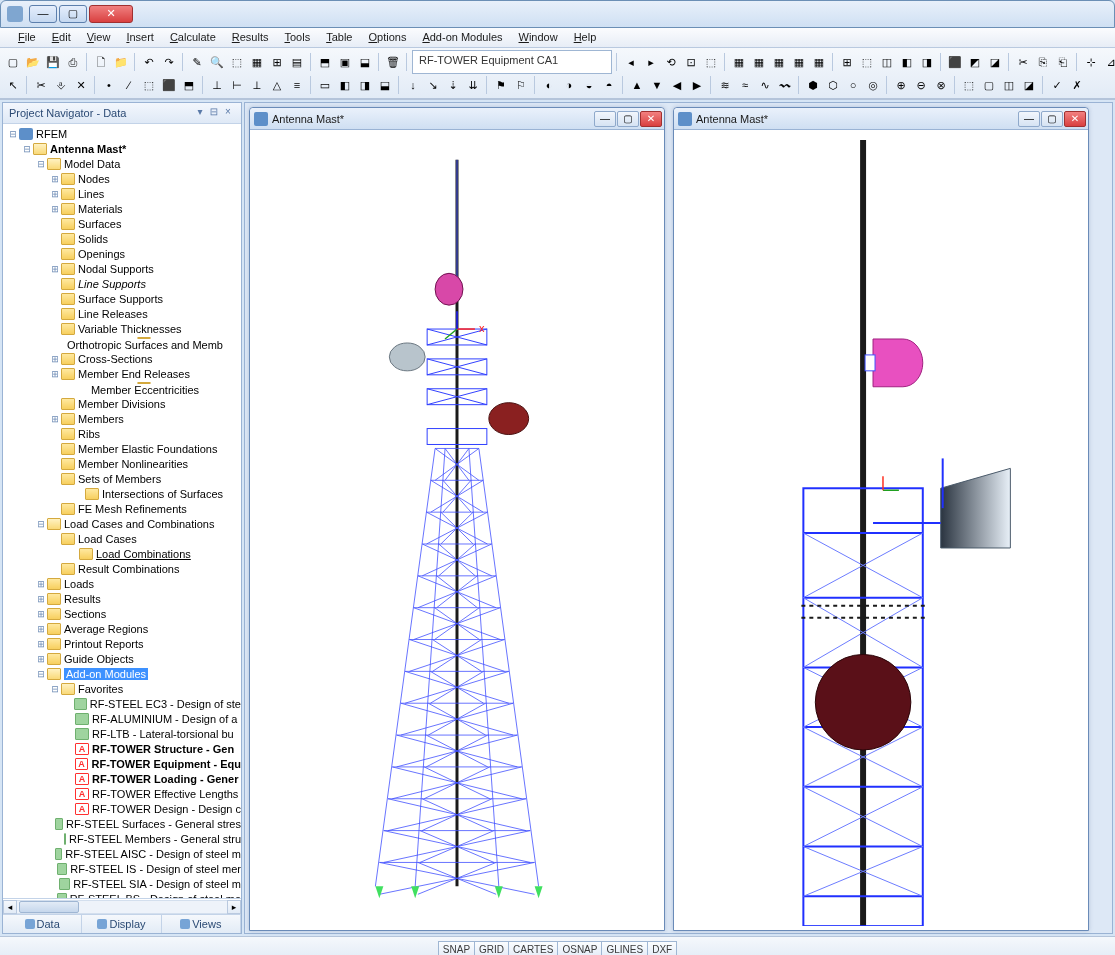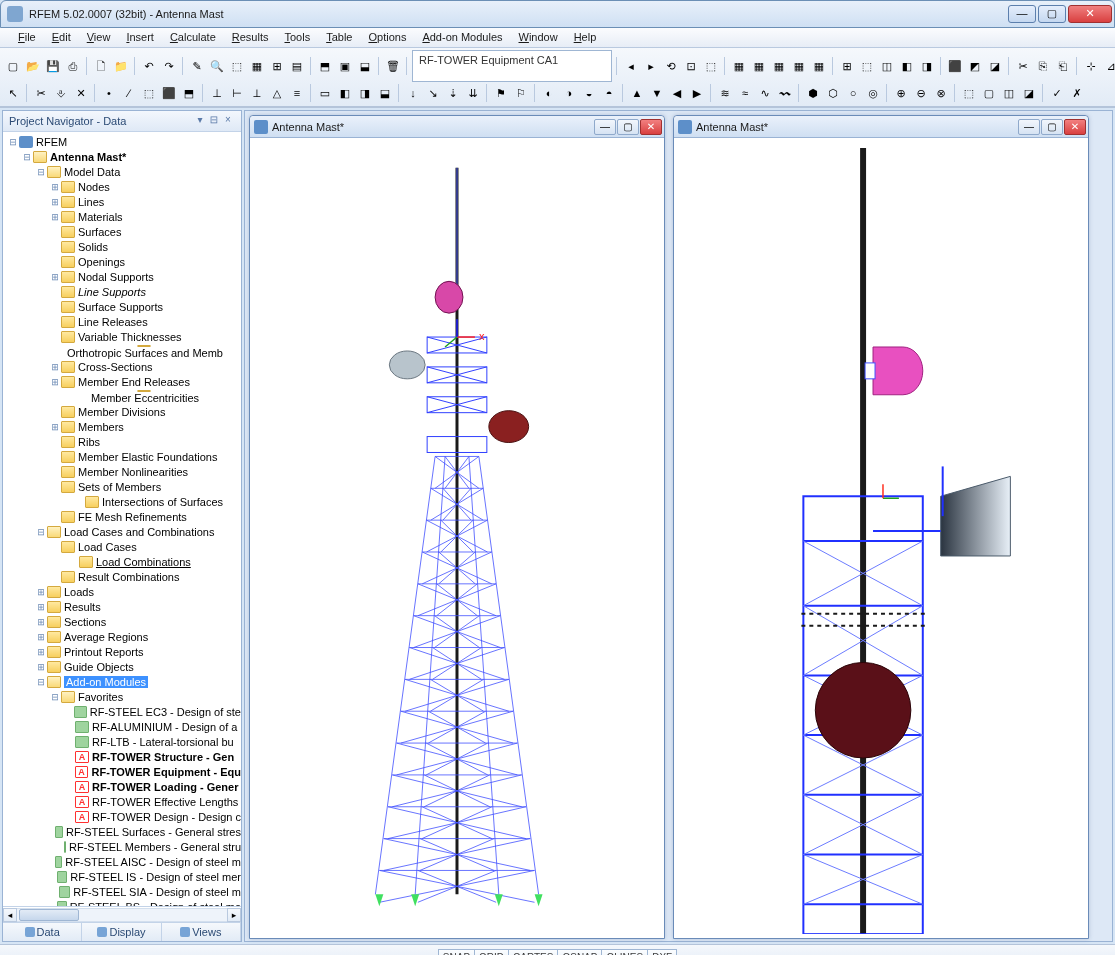--- a/index.html
+++ b/index.html
@@ -16,21 +16,21 @@
 
 .menubar { height: 20px; background: linear-gradient(#fbfcfe,#e7edf6); border-bottom: 1px solid #b9c9df; display: flex; padding-left: 10px; }
 .menubar span { padding: 3px 8px; color: #1a1a1a; }
 .menubar span u { text-decoration: underline; }
 
 
 .toolbars { background: linear-gradient(#f5f8fc,#e2ebf6); border-bottom: 1px solid #b4c4da; padding: 2px 4px; }
 .toolrow { display: flex; align-items: center; gap: 2px; margin-bottom: 2px; flex-wrap: nowrap; }
 .tbtn { width: 18px; height: 18px; border: 1px solid transparent; border-radius: 2px; display: inline-flex; align-items: center; justify-content: center; font-size: 11px; line-height: 1; overflow: hidden; flex-shrink: 0; }
 .tsep { width: 2px; height: 18px; border-left: 1px solid #b9c9df; margin: 0 2px; flex-shrink: 0; }
-.tcombo { height: 32px; border: 1px solid #9fb6d3; background: #fff; padding: 0 16px 0 6px; line-height: 18px; min-width: 200px; color: #333; }
+.tcombo { height: 24px; border: 1px solid #9fb6d3; background: #fff; padding: 0 16px 0 6px; line-height: 18px; min-width: 200px; color: #333; }
 
 
 .workspace { display: flex; height: calc(955px - 28px - 20px - 48px - 22px); border-top: 1px solid #b4c4da; }
 
 
 .navigator { width: 240px; background: #fff; border: 1px solid #9ab3d4; margin: 2px; display: flex; flex-direction: column; }
 .nav-title { background: linear-gradient(#f3f7fd,#dfe9f6); padding: 3px 6px; border-bottom: 1px solid #c3d3e8; display: flex; align-items: center; }
 .nav-title-text { flex: 1; color: #2b4a74; }
 .nav-title .pin, .nav-title .x { width: 14px; height: 14px; font-size: 10px; color: #5a7aa8; text-align: center; }
 .tree { flex: 1; overflow: auto; padding: 2px 0; }
@@ -71,21 +71,20 @@
 
 .statusbar { height: 24px; background: linear-gradient(#f5f8fc,#e2ebf6); border-top: 1px solid #b4c4da; display: flex; align-items: center; justify-content: center; }
 .stbtn { padding: 2px 4px; border: 1px solid #9fb6d3; background: linear-gradient(#fbfdff,#e5edf8); margin: 0; font-size: 10px; color:#3a3a3a; height:16px; line-height:12px;}
 .stbtn + .stbtn { margin-left:-1px; }
 </style>
 </head>
 <body>
 
 <div class="titlebar">
   <div class="ico"></div>
-  <div class="titlebar-title">RFEM 5.02.0007 (32bit) - Antenna Mast</div>
   <div class="winbtns">
     <div class="winbtn">—</div>
     <div class="winbtn">▢</div>
     <div class="winbtn close">✕</div>
   </div>
 </div>
 
 <div class="menubar" id="menubar">
     <span><u>F</u>ile</span>
     <span><u>E</u>dit</span>

